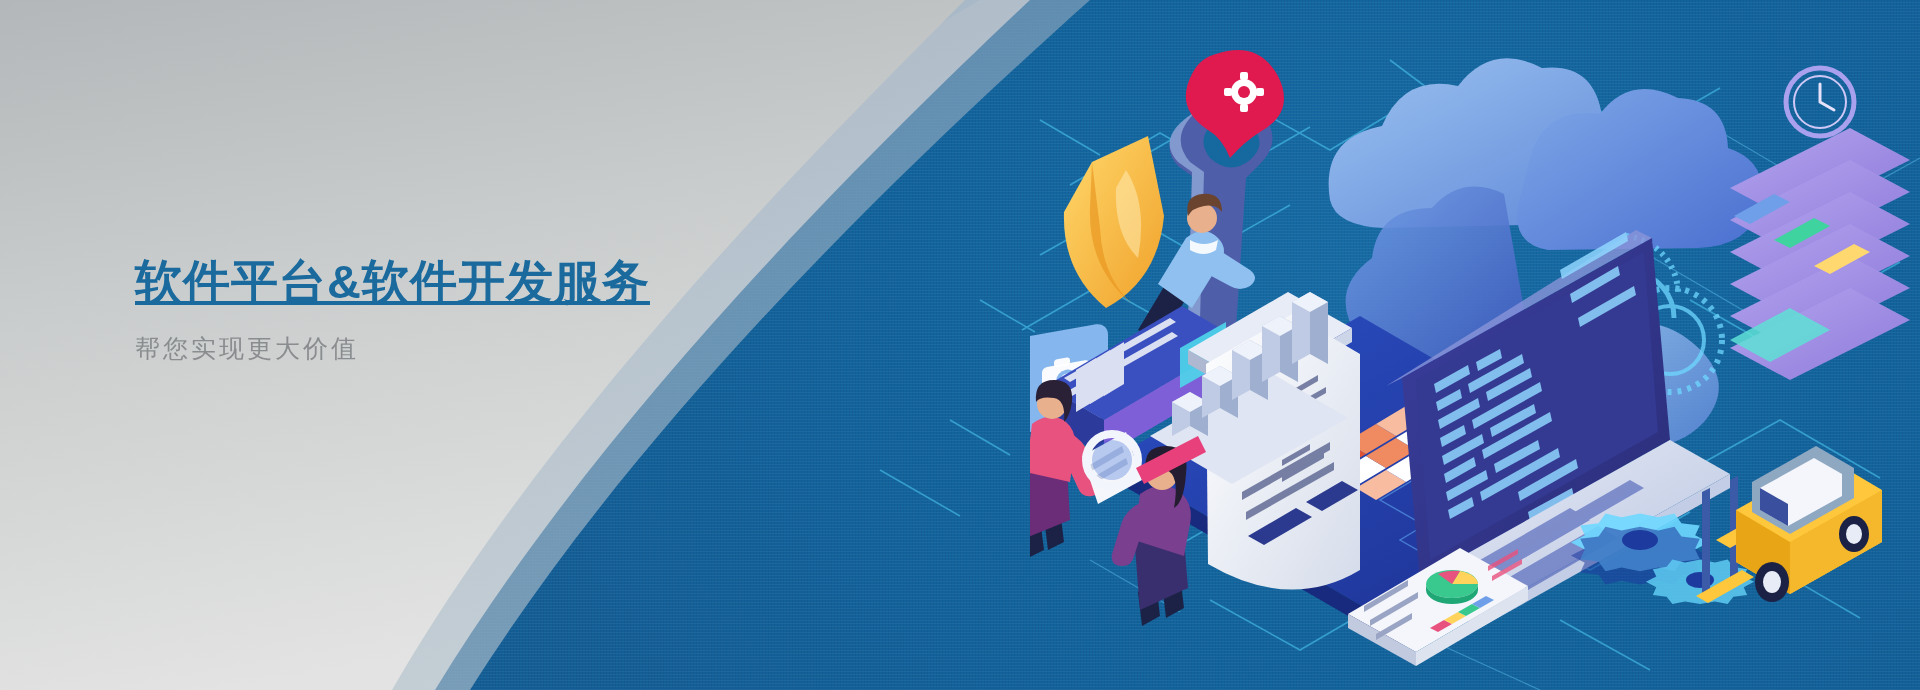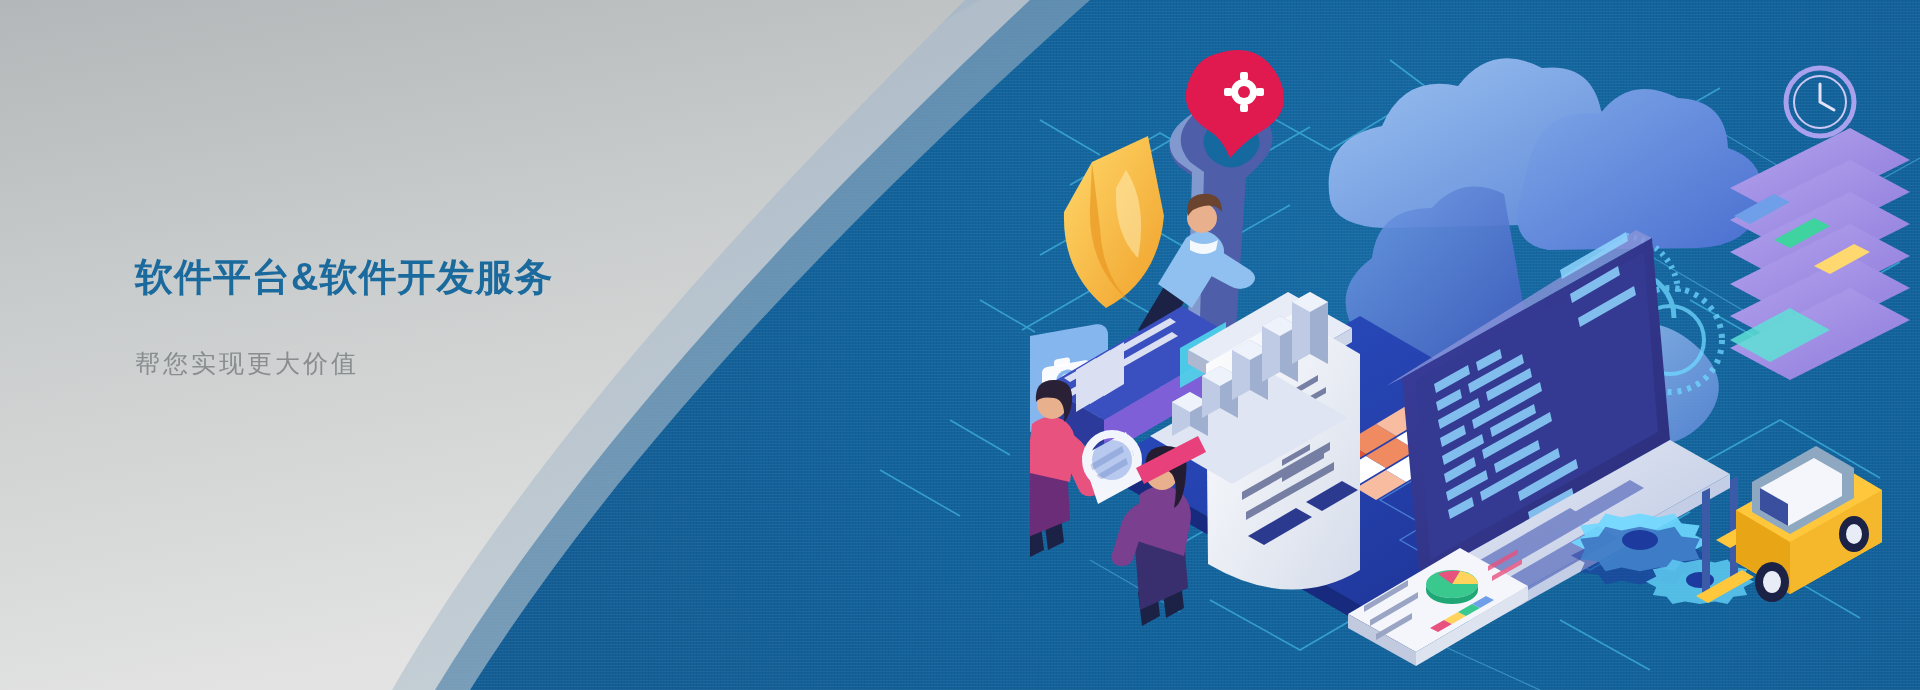--- a/index.html
+++ b/index.html
@@ -26,25 +26,25 @@
 
   
   .circuit{ position:absolute; inset:0; }
 
   
   .swoosh{ position:absolute; left:0; top:0; width:1250px; height:690px; }
 
   
   .copy{ position:absolute; left:135px; top:255px; width:760px; }
   .headline{
-    font-size:38px; line-height:1.16; font-weight:700; color:#1a6a9e;
-    letter-spacing:1px; white-space:nowrap;
+    font-size:47px; line-height:1.16; font-weight:700; color:#1a6a9e;
+    letter-spacing:1px; white-space:nowrap;text-decoration:underline;
   }
   .subhead{
-    margin-top:48px; font-size:25px; color:#8a8d8f; letter-spacing:3px; font-weight:400;
+    margin-top:22px; font-size:25px; color:#8a8d8f; letter-spacing:3px; font-weight:400;
   }
 
   
   .illu{ position:absolute; left:1030px; top:40px; width:890px; height:650px; }
 </style>
 </head>
 <body>
 
 <div class="banner">
 

